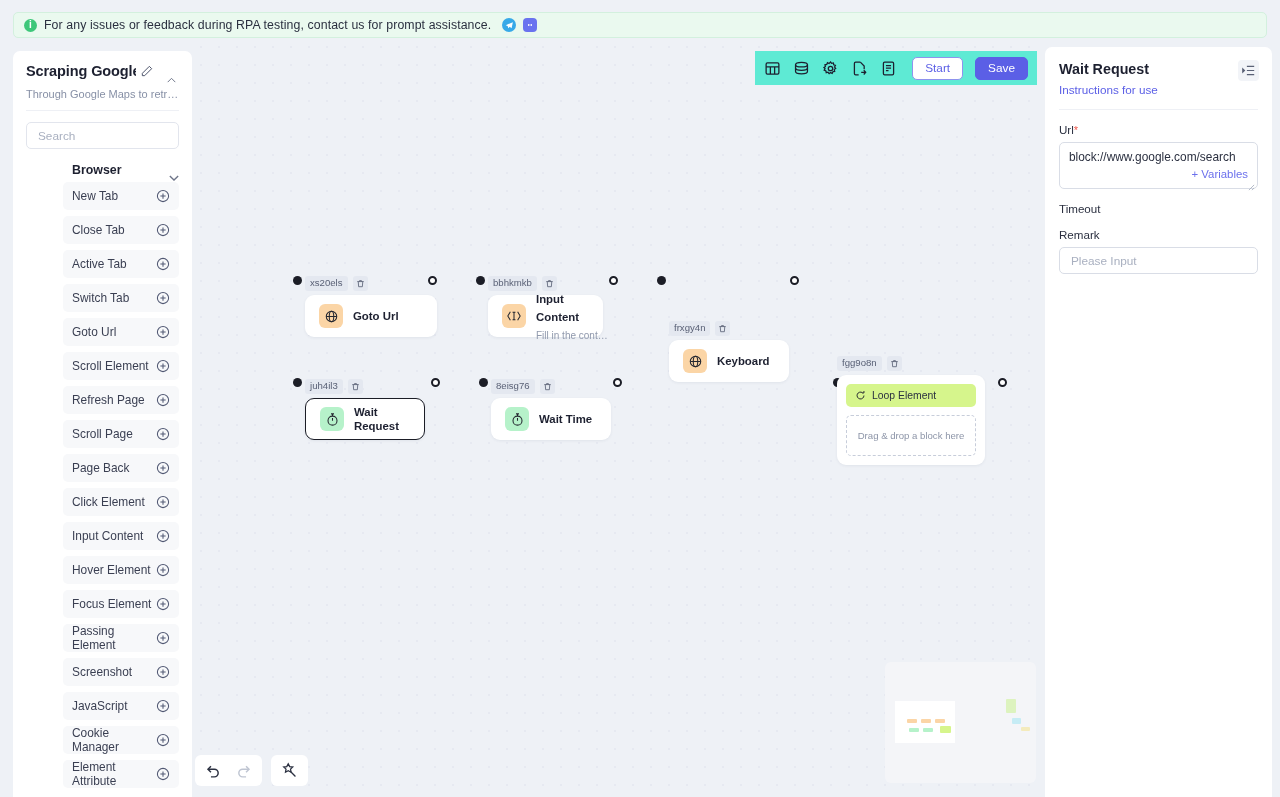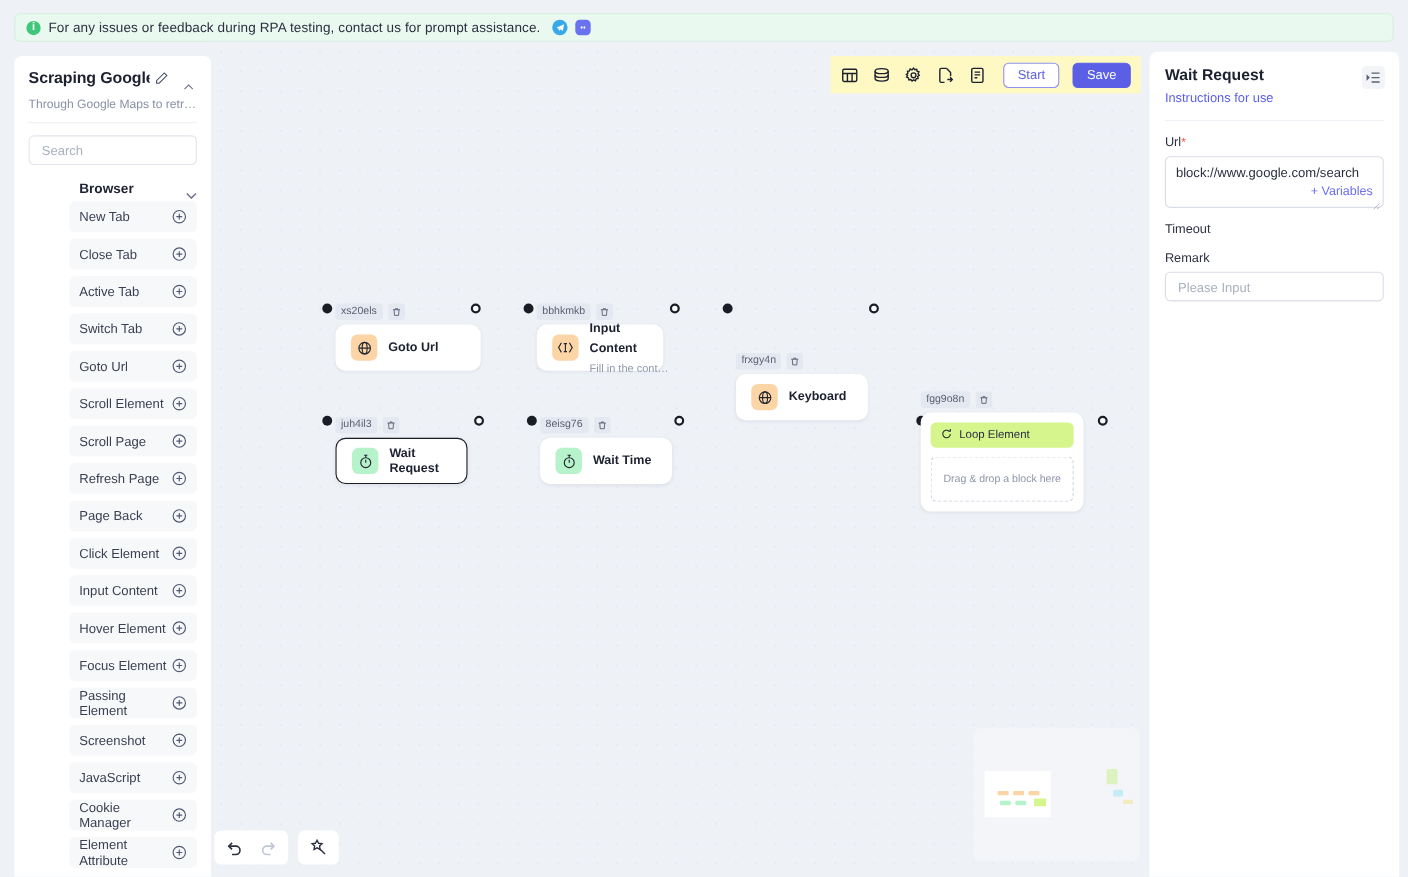--- a/index.html
+++ b/index.html
@@ -88,21 +88,21 @@
   #dots {
     position: absolute; inset: 0;
     background-image: radial-gradient(#dfe3ec 1px, transparent 1px);
     background-size: 18px 18px;
     opacity: .55;
   }
 
   
   #ctools {
     position: absolute; right: 8px; top: 13px;
-    height: 34px; background: #fef9c3; border-radius: 0;
+    height: 34px; background: #5eead4; border-radius: 0;
     display: flex; align-items: center; padding: 0 9px; gap: 12px;
   }
   #ctools .tb-ic { width: 17px; height: 17px; cursor: pointer; }
   #ctools .btn {
     height: 23px; padding: 0 12px; border-radius: 5px;
     font-size: 11.8px; display: flex; align-items: center; cursor: pointer;
   }
   #btn-start { border: 1px solid #8f93ee; color: #5b5fe6; background: #fff; margin-left: 3px; }
   #btn-save { background: #5b5fe6; color: #fff; border: 1px solid #5b5fe6; }
 
@@ -304,28 +304,28 @@
           </svg></span>
       </div>
       <div class="sb-item">
         <span class="lbl">Scroll Element</span>
         <span class="plus-ic"><svg width="14" height="14" viewBox="0 0 16 16" fill="none" stroke="#515873" stroke-width="1.2">
             <circle cx="8" cy="8" r="6.4"></circle>
             <path d="M8 5v6M5 8h6"></path>
           </svg></span>
       </div>
       <div class="sb-item">
+        <span class="lbl">Refresh Page</span>
+        <span class="plus-ic"><svg width="14" height="14" viewBox="0 0 16 16" fill="none" stroke="#515873" stroke-width="1.2">
+            <circle cx="8" cy="8" r="6.4"></circle>
+            <path d="M8 5v6M5 8h6"></path>
+          </svg></span>
+      </div>
+      <div class="sb-item">
         <span class="lbl">Scroll Page</span>
-        <span class="plus-ic"><svg width="14" height="14" viewBox="0 0 16 16" fill="none" stroke="#515873" stroke-width="1.2">
-            <circle cx="8" cy="8" r="6.4"></circle>
-            <path d="M8 5v6M5 8h6"></path>
-          </svg></span>
-      </div>
-      <div class="sb-item">
-        <span class="lbl">Refresh Page</span>
         <span class="plus-ic"><svg width="14" height="14" viewBox="0 0 16 16" fill="none" stroke="#515873" stroke-width="1.2">
             <circle cx="8" cy="8" r="6.4"></circle>
             <path d="M8 5v6M5 8h6"></path>
           </svg></span>
       </div>
       <div class="sb-item">
         <span class="lbl">Page Back</span>
         <span class="plus-ic"><svg width="14" height="14" viewBox="0 0 16 16" fill="none" stroke="#515873" stroke-width="1.2">
             <circle cx="8" cy="8" r="6.4"></circle>
             <path d="M8 5v6M5 8h6"></path>

